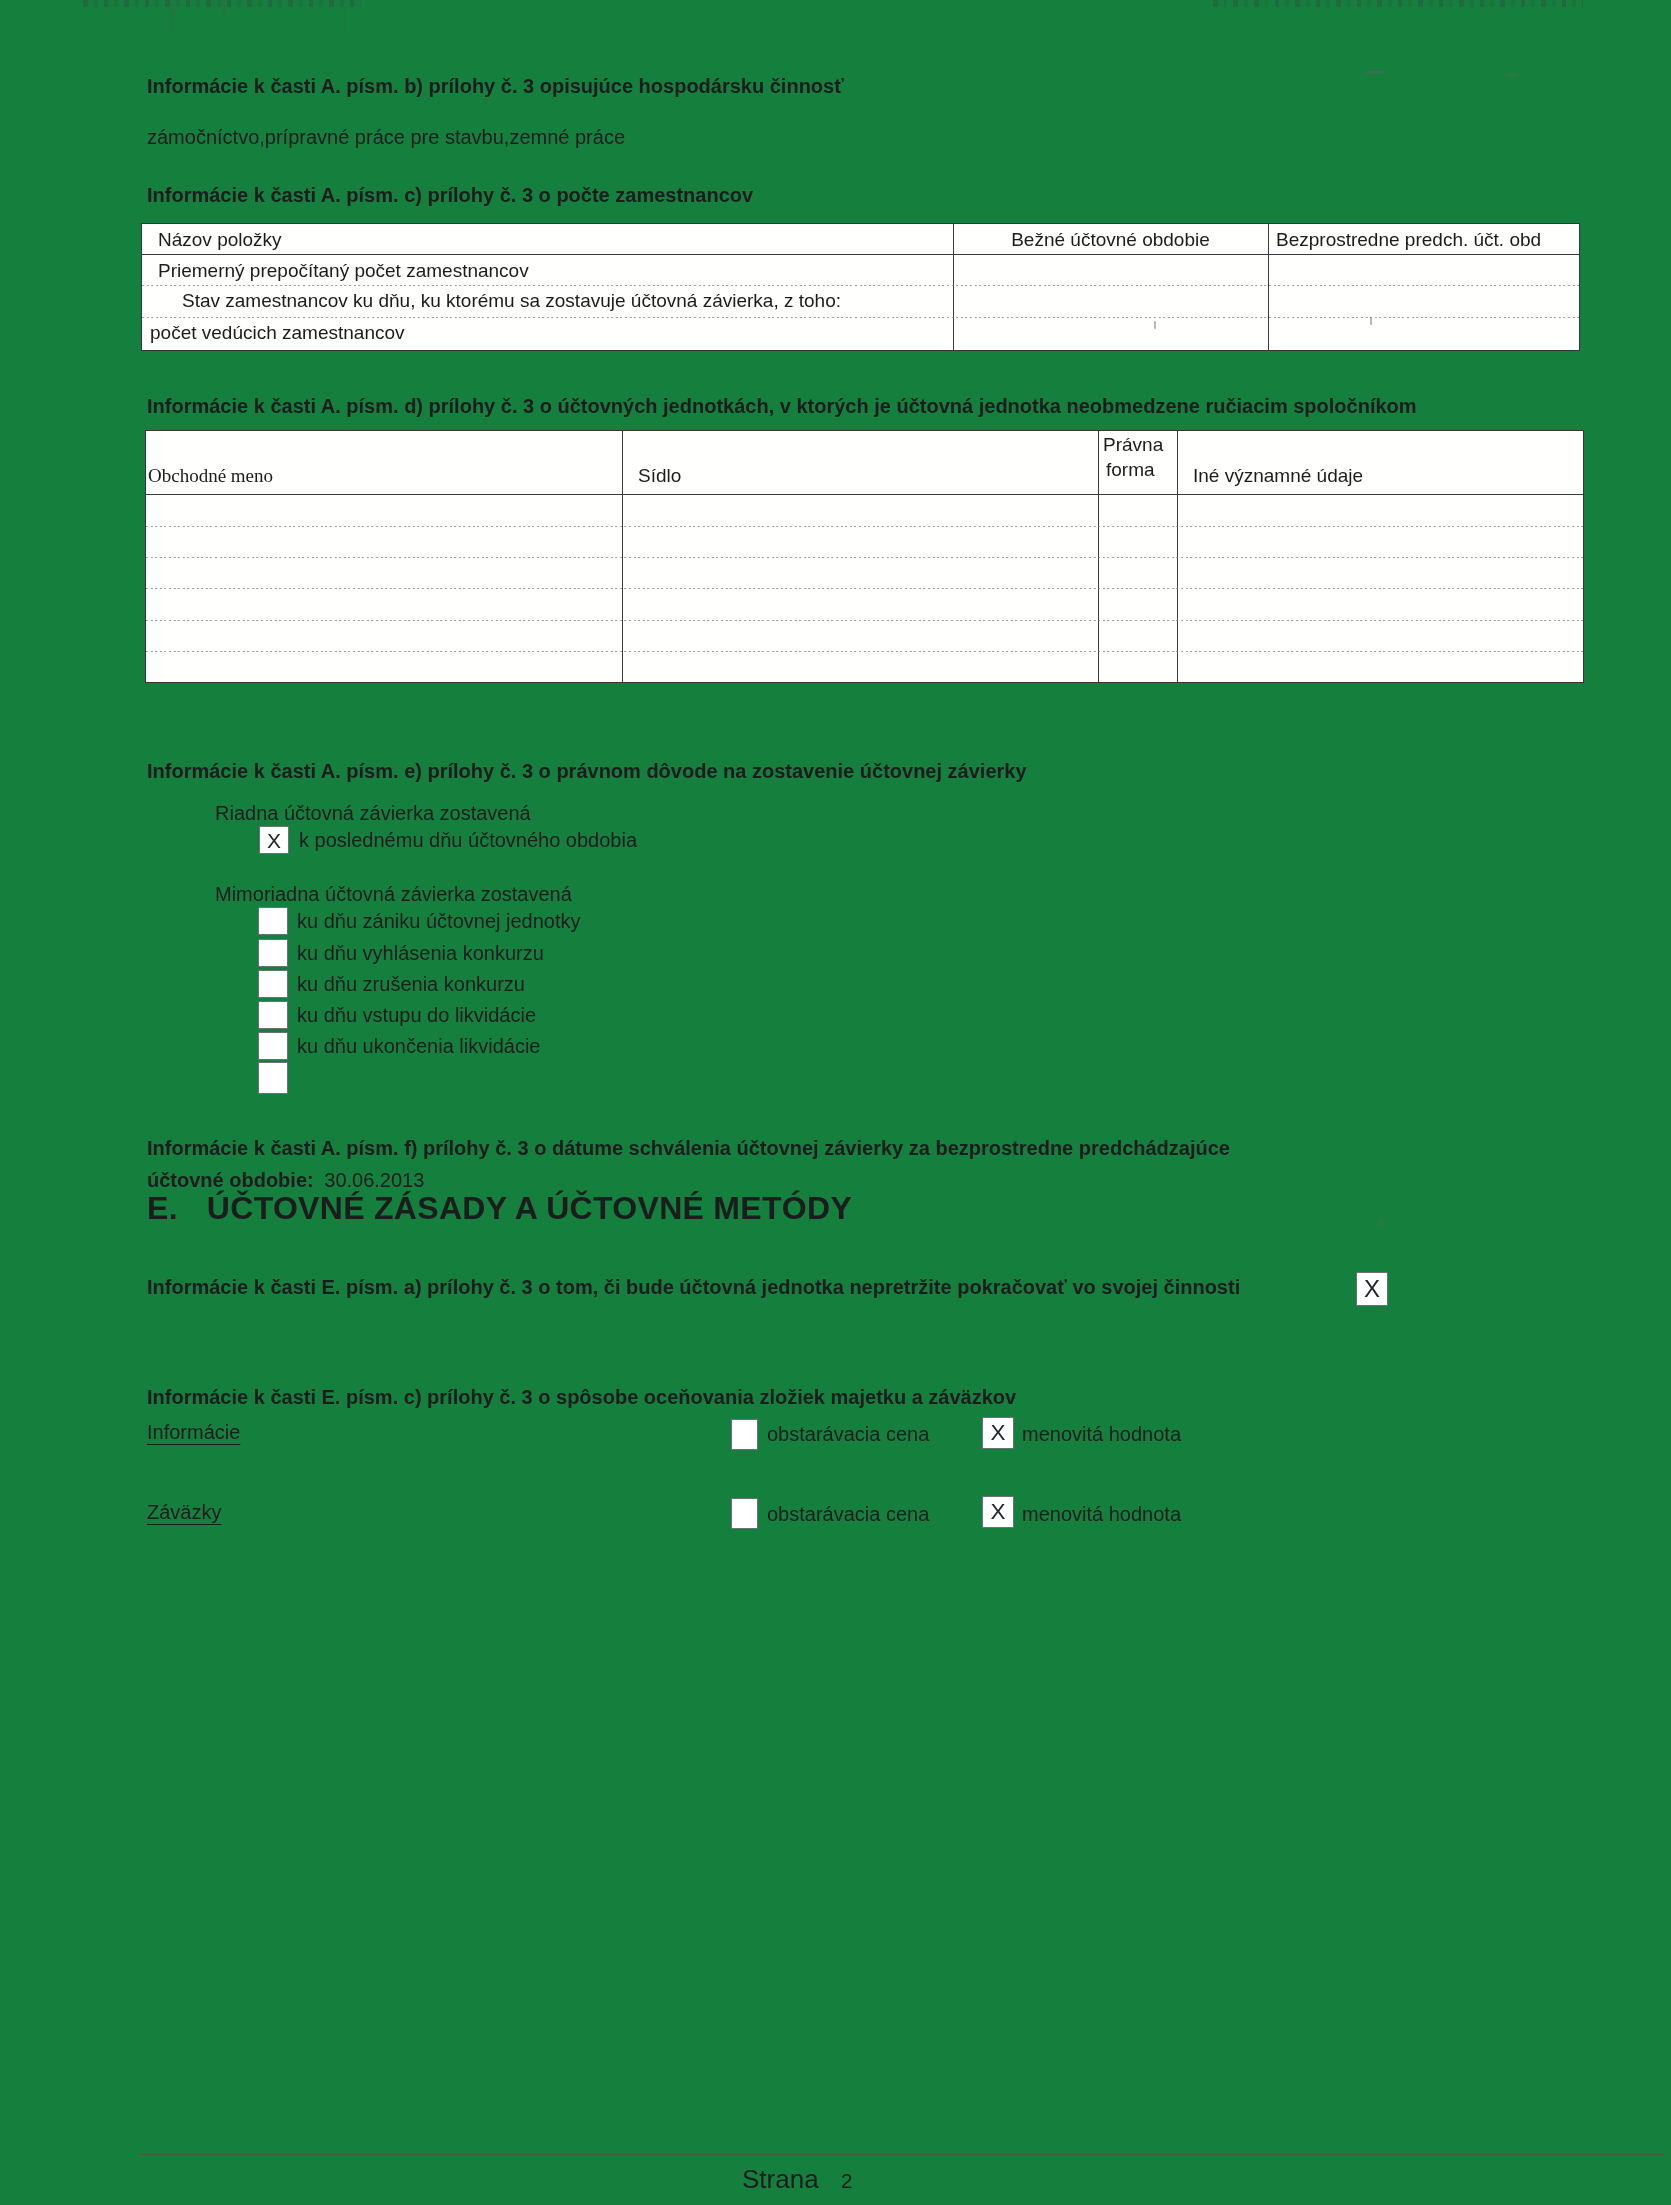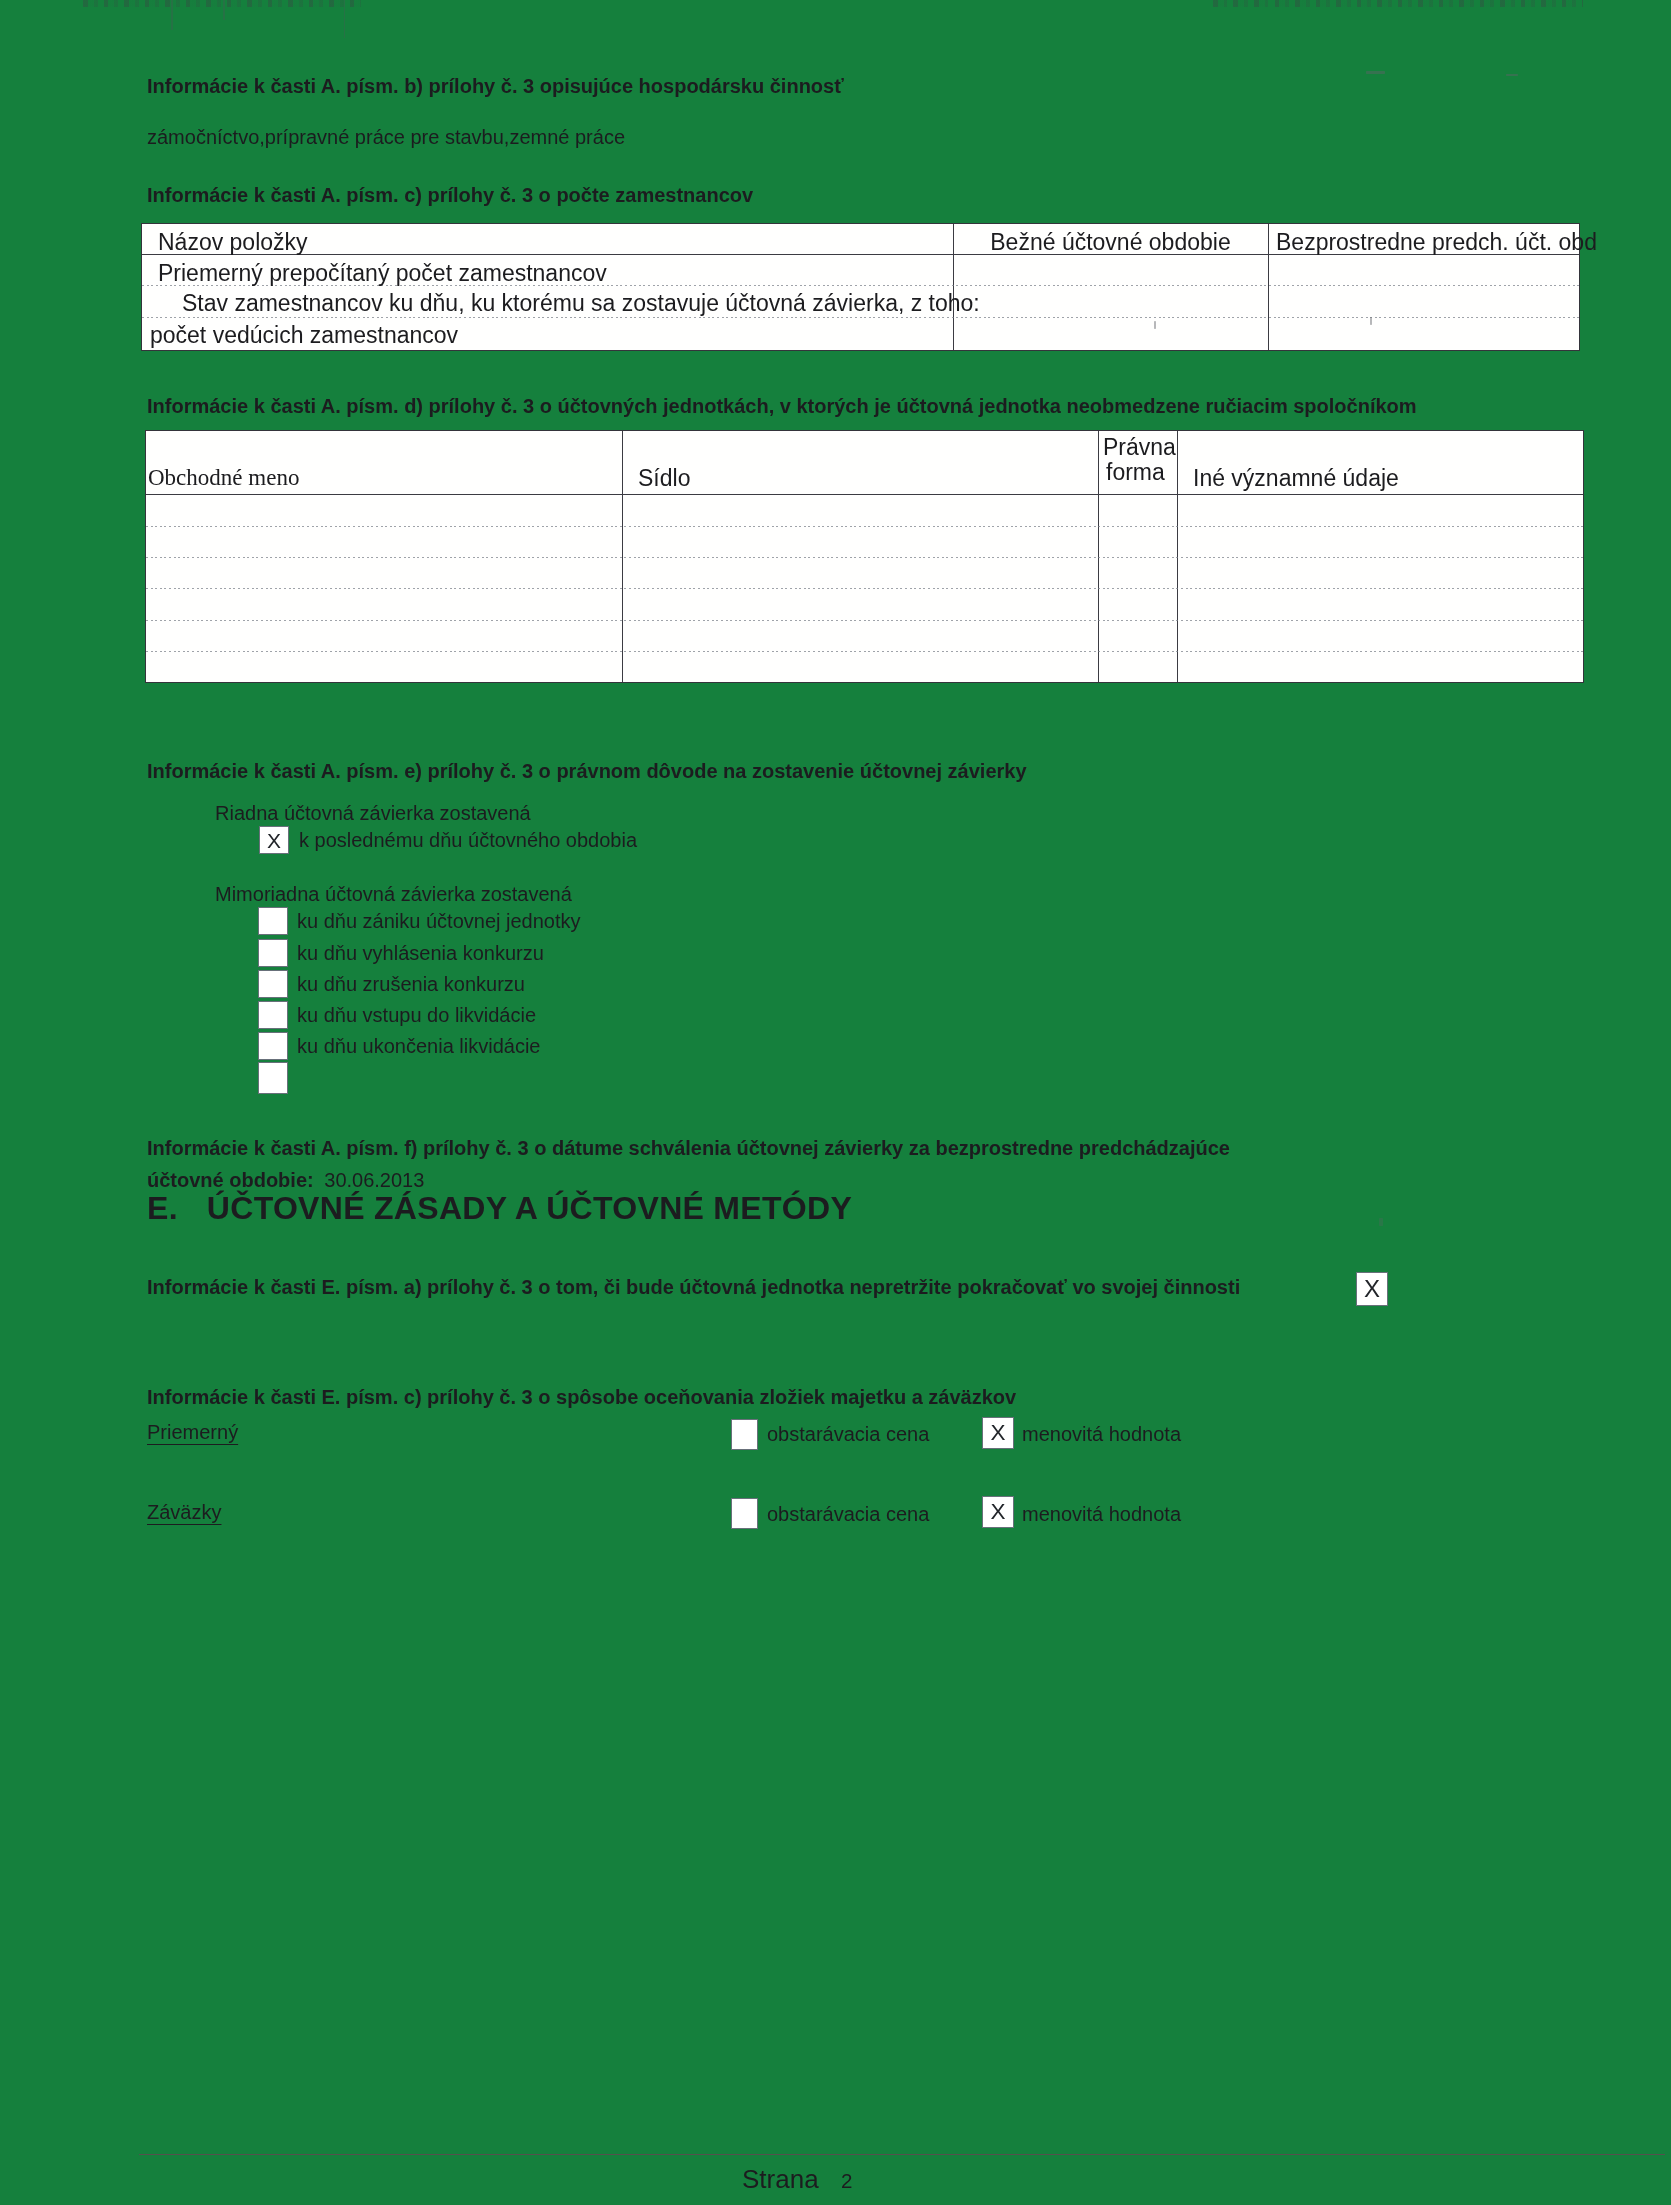--- a/index.html
+++ b/index.html
@@ -7,21 +7,21 @@
     position:relative;
     width:1671px;height:2205px;
     background:#15803d;
     font-family:"Liberation Sans", sans-serif;
     color:#1c1c1f;
     overflow:hidden;
   }
   .abs{position:absolute;}
   .h{font-weight:700;font-size:20px;white-space:nowrap;}
   .t{font-size:20px;white-space:nowrap;}
-  .tc{font-size:23px;white-space:nowrap;}
+  .tc{font-size:19px;white-space:nowrap;}
   .big{font-weight:700;font-size:32px;letter-spacing:0.3px;white-space:nowrap;}
   .ul{text-decoration:underline;text-underline-offset:4.6px;text-decoration-thickness:1.3px;}
   .tbl{border:1.3px solid #34343b;background:#fffffe;}
   .vline{position:absolute;top:0;bottom:0;width:1.3px;background:#3b3b42;}
   .hline{position:absolute;left:0;right:0;height:1.3px;background:#3b3b42;}
   .dot{position:absolute;left:0;right:0;height:1.3px;
        background:repeating-linear-gradient(90deg, rgba(118,124,133,.7) 0 2px, rgba(118,124,133,0) 2px 4.6px);}
   .cb{position:absolute;border:1.3px solid #68707a;background:#fff;
       display:flex;align-items:center;justify-content:center;
       font-size:21px;color:#22252a;line-height:1;}
@@ -125,21 +125,21 @@
   <div class="abs flexrow" style="left:147px;top:1190px;">
     <span class="big">E.</span>
     <span class="big" style="margin-left:29px;">ÚČTOVNÉ ZÁSADY A ÚČTOVNÉ METÓDY</span>
   </div>
 
   <div class="abs h" style="left:147px;top:1276px;">Informácie k časti E. písm. a) prílohy č. 3 o tom, či bude účtovná jednotka nepretržite pokračovať vo svojej činnosti</div>
   <span class="cb" style="left:1356px;top:1272px;width:30px;height:32px;font-size:24px;">X</span>
 
   <div class="abs h" style="left:147px;top:1386px;">Informácie k časti E. písm. c) prílohy č. 3 o spôsobe oceňovania zložiek majetku a záväzkov</div>
 
-  <div class="abs t ul" style="left:147px;top:1421px;">Priemerný</div>
+  <div class="abs t ul" style="left:147px;top:1421px;">Informácie</div>
   <span class="cb" style="left:731px;top:1419px;width:25px;height:29px;"></span>
   <div class="abs t" style="left:767px;top:1423px;">obstarávacia cena</div>
   <span class="cb" style="left:982px;top:1417px;width:30px;height:30px;font-size:22.5px;">X</span>
   <div class="abs t" style="left:1022px;top:1423px;">menovitá hodnota</div>
 
   <div class="abs t ul" style="left:147px;top:1501px;">Záväzky</div>
   <span class="cb" style="left:731px;top:1498px;width:25px;height:29px;"></span>
   <div class="abs t" style="left:767px;top:1503px;">obstarávacia cena</div>
   <span class="cb" style="left:982px;top:1496px;width:30px;height:30px;font-size:22.5px;">X</span>
   <div class="abs t" style="left:1022px;top:1503px;">menovitá hodnota</div>

